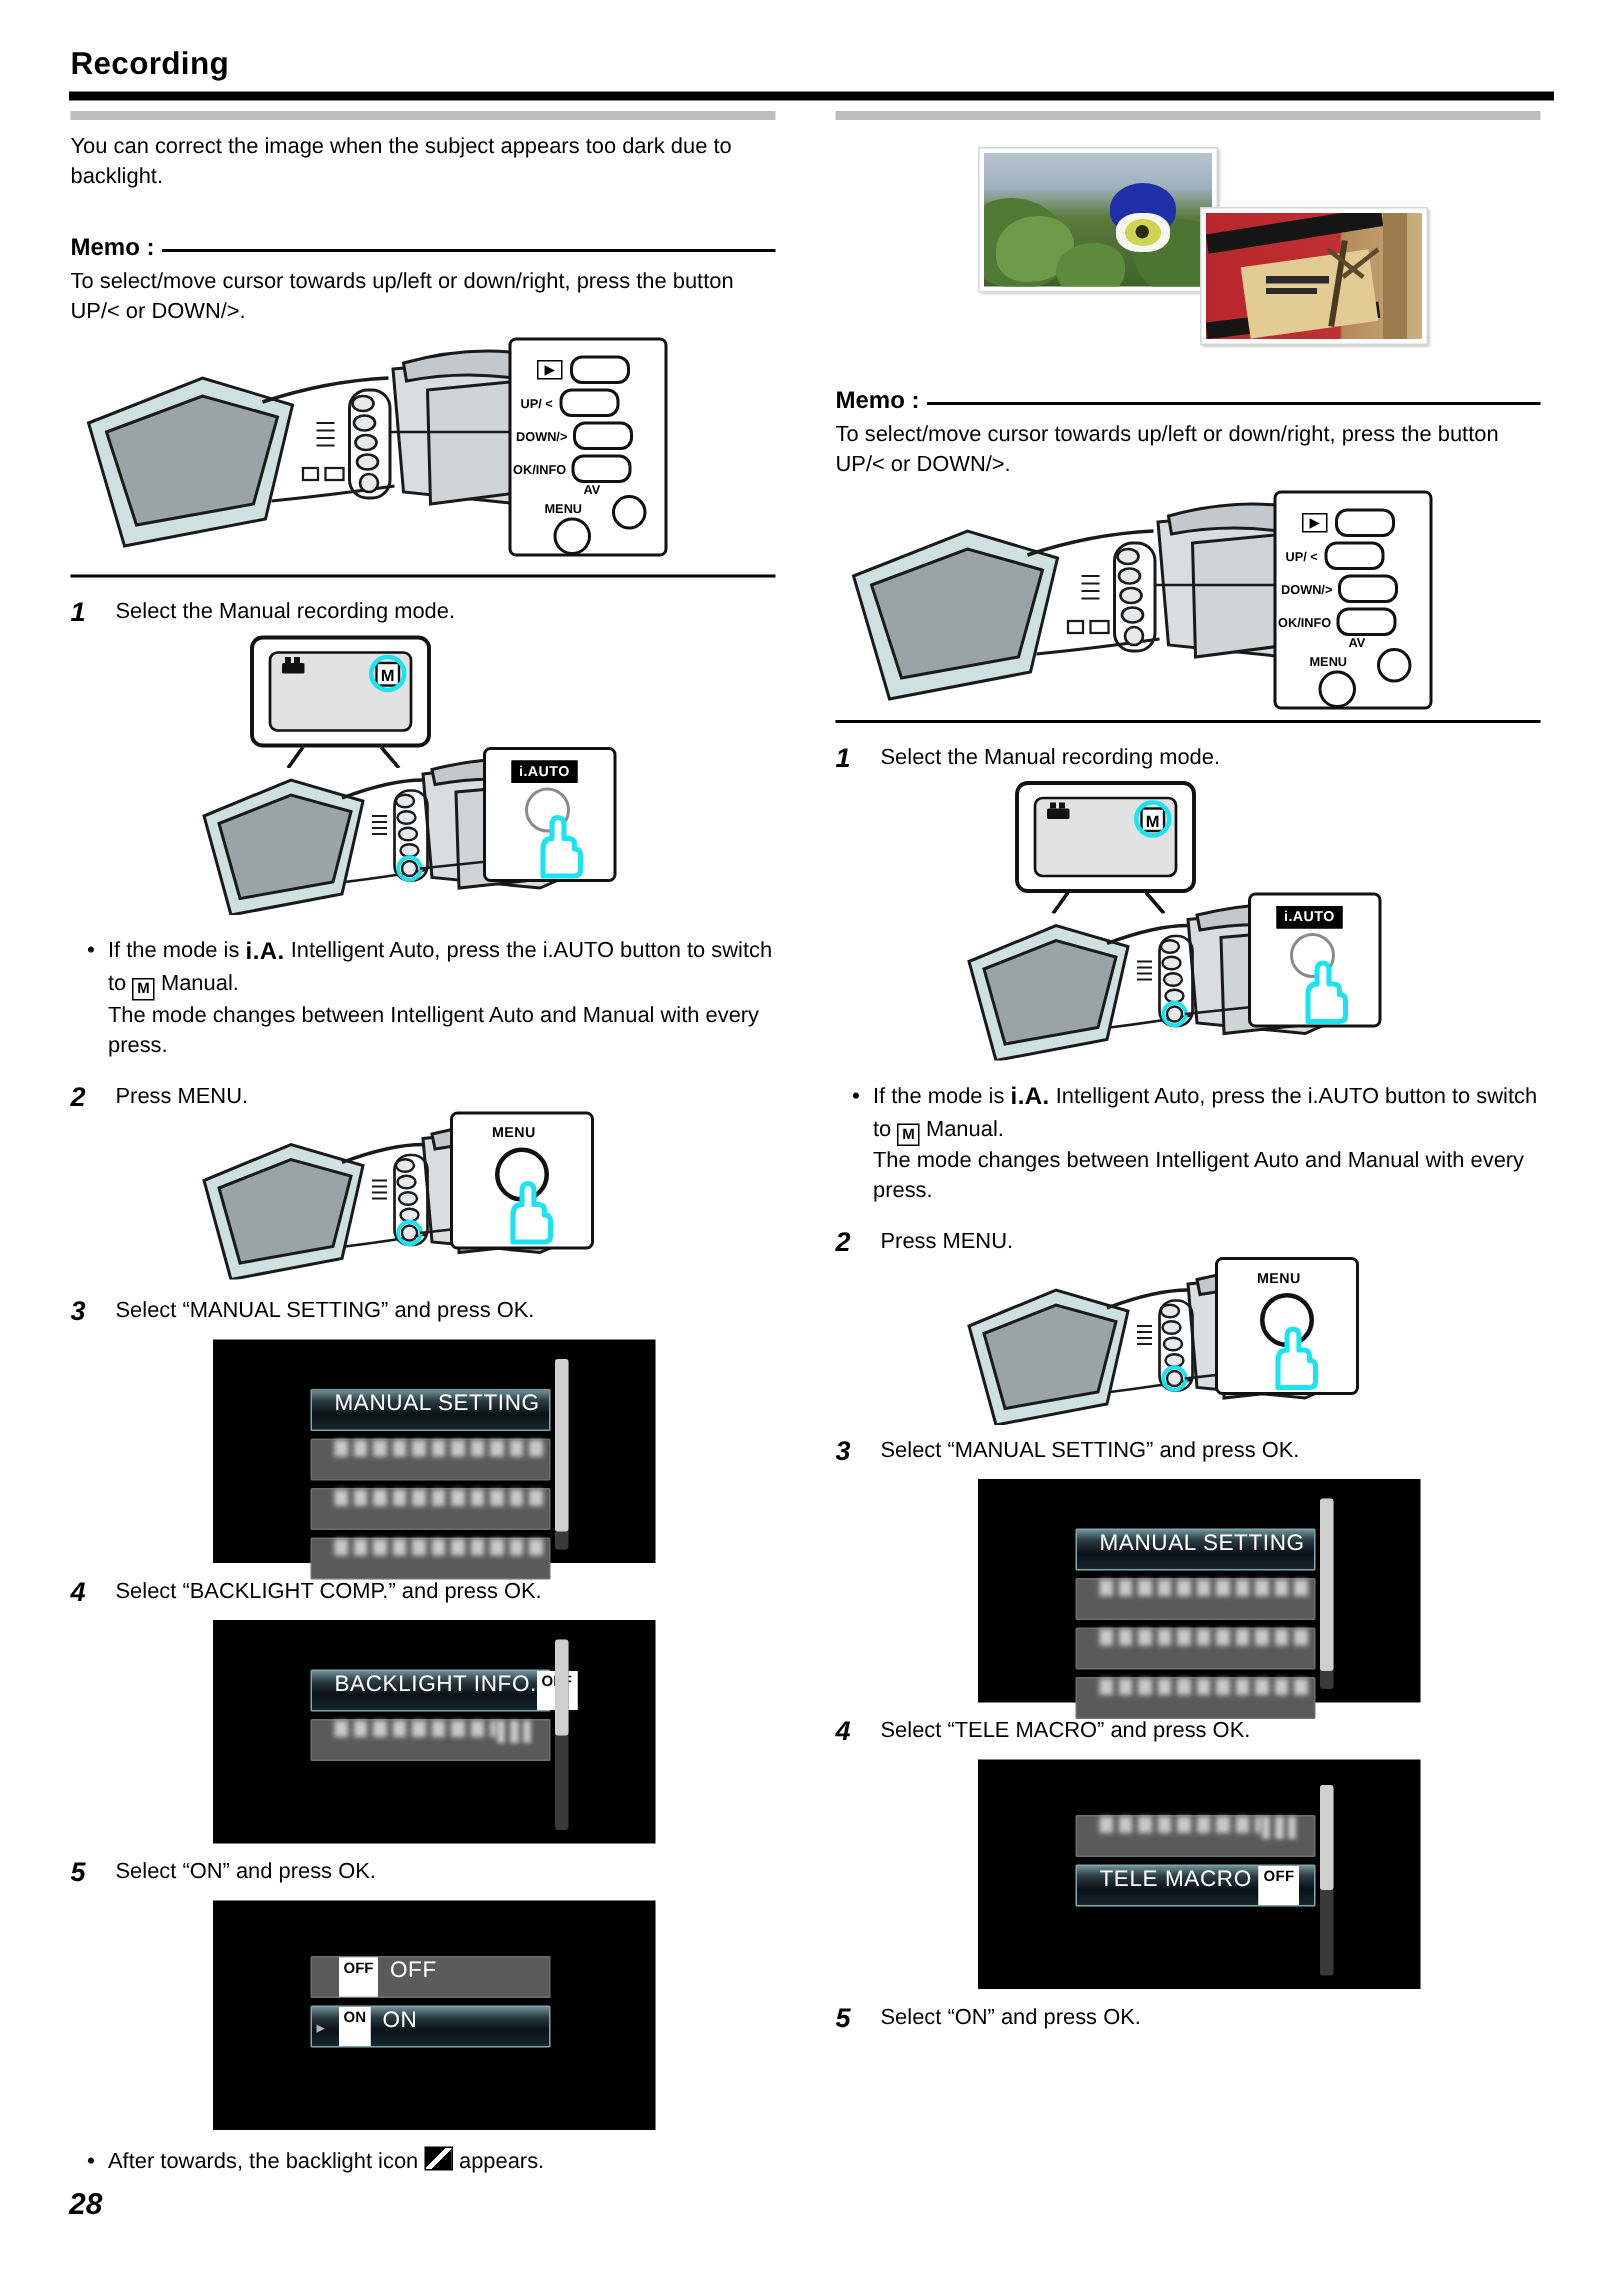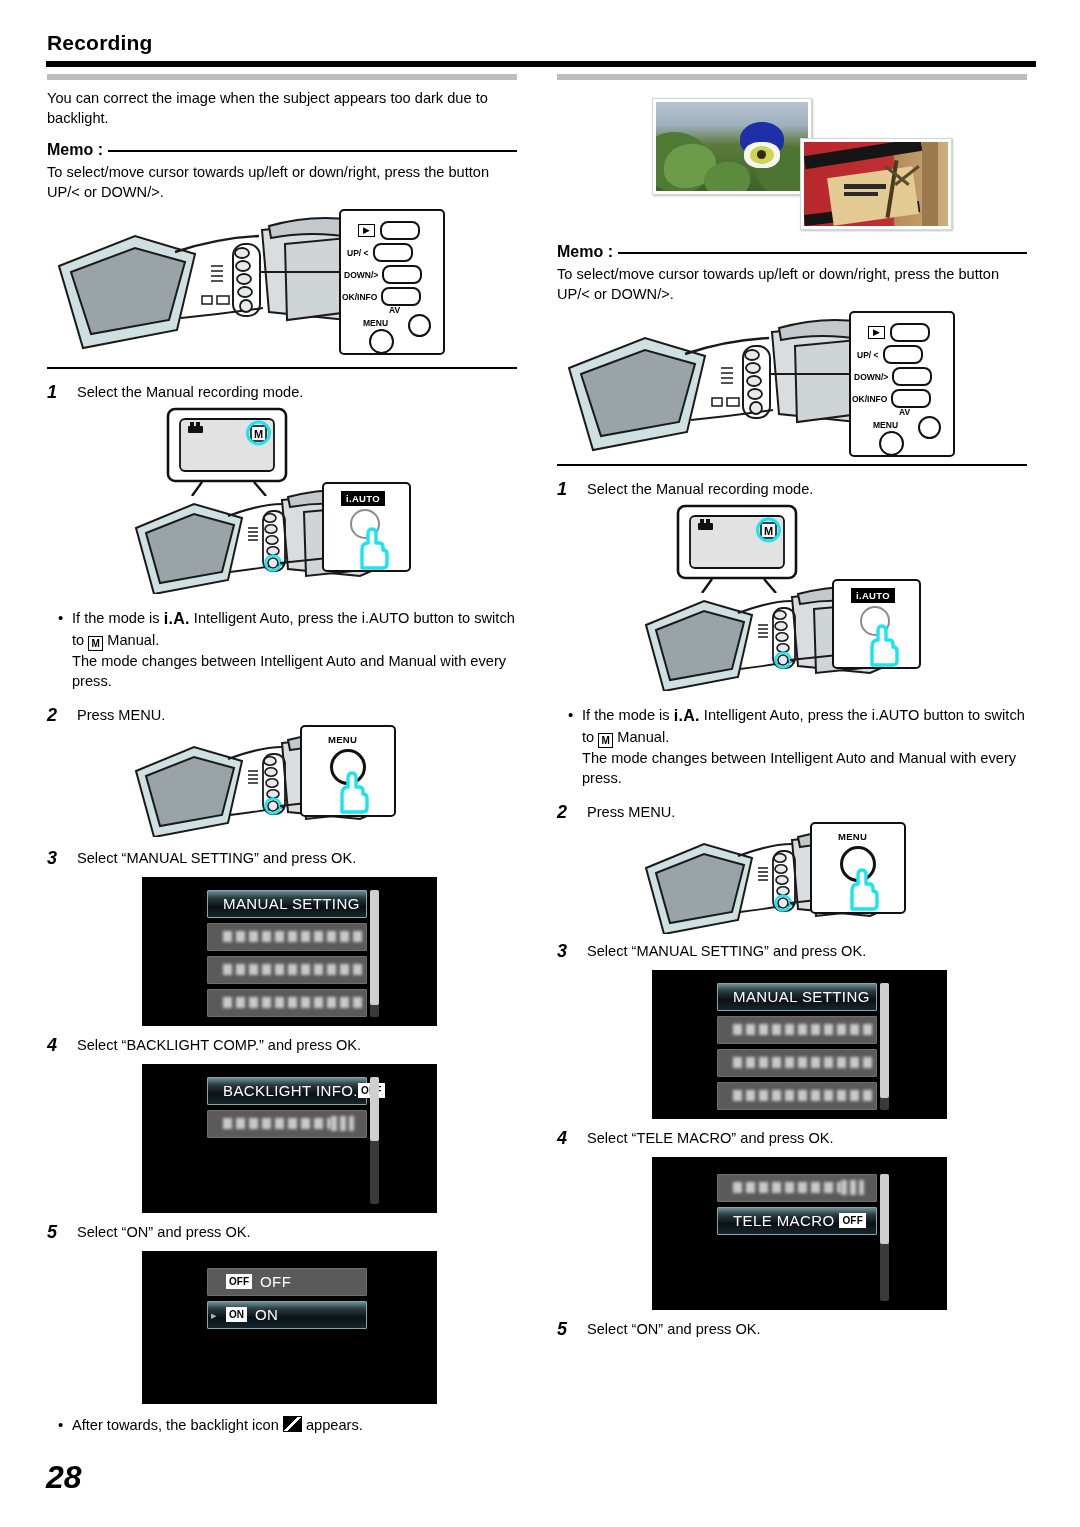--- a/index.html
+++ b/index.html
@@ -19,21 +19,21 @@
 
   
   .col{position:absolute;top:74px;width:470px;}
   .col-l{left:47px;}
   .col-r{left:557px;}
 
   .grey-bar{width:470px;height:6px;background:#bdbdbd;}
   .sec-title{font-size:16.5px;font-weight:bold;margin:11px 0 0 0;letter-spacing:.1px;}
   .body-txt{font-size:14.6px;line-height:19.5px;margin-top:9px;}
 
-  .memo-wrap{display:flex;align-items:center;margin-top:13px;}
+  .memo-wrap{display:flex;align-items:center;margin-top:29px;}
   .memo-lbl{font-size:16px;font-weight:bold;white-space:nowrap;}
   .memo-line{flex:1;height:2px;background:#000;margin-left:5px;position:relative;top:1px;}
 
   
   .step{display:flex;margin-top:13px;}
   .step-num{
     font-size:18px;font-weight:bold;font-style:italic;
     width:30px;flex:none;line-height:20px;
   }
   .step-txt{font-size:14.6px;line-height:20px;}
@@ -53,21 +53,21 @@
            background:linear-gradient(135deg,#000 0 42%,#fff 42% 58%,#000 58% 100%);}
 
   
   .cam{position:relative;}
   .cam svg{display:block;}
 
   
   .lcd{background:#000;position:relative;}
   .lcd .row{
     position:absolute;border-radius:1px;box-sizing:border-box;
-    display:flex;align-items:center;
+    display:flex;margin-top:20px;
   }
   .row-dim{
     background:#5a5a5a;border:1px solid #6e6e6e;
   }
   .row-sel{
     background:linear-gradient(180deg,#6f8f96 0%,#2b3c42 26%,#0b1114 60%,#16262c 100%);
     border:1px solid #85a6ad;
   }
   .row-lbl{color:#fff;font-size:15px;letter-spacing:.4px;padding-left:15px;white-space:nowrap;}
   .badge{
@@ -87,21 +87,21 @@
   }
   .scroll-track{position:absolute;background:#3a3a3a;width:9px;border-radius:2px;}
   .scroll-thumb{position:absolute;background:#cfcfcf;width:9px;border-radius:2px;}
   .cursor-arrow{position:absolute;color:#9fb7bd;font-size:11px;}
 
   
   .photo{position:absolute;background:#fff;padding:3px;border:1px solid #cfd8da;
          box-shadow:1px 1px 2px rgba(0,0,0,.25);box-sizing:border-box;}
   .photo .inner{width:100%;height:100%;position:relative;overflow:hidden;}
 
-  .pagenum{position:absolute;left:46px;top:1459px;font-size:32px;font-weight:bold;font-style:italic;}
+  .pagenum{position:absolute;left:46px;top:1459px;font-size:20px;font-weight:bold;font-style:italic;}
 
   .hand{position:absolute;}
 </style>
 </head>
 <body>
 
 <div class="page">
 
   <div class="hdr-title">Recording</div>
   <div class="hdr-rule"></div>

